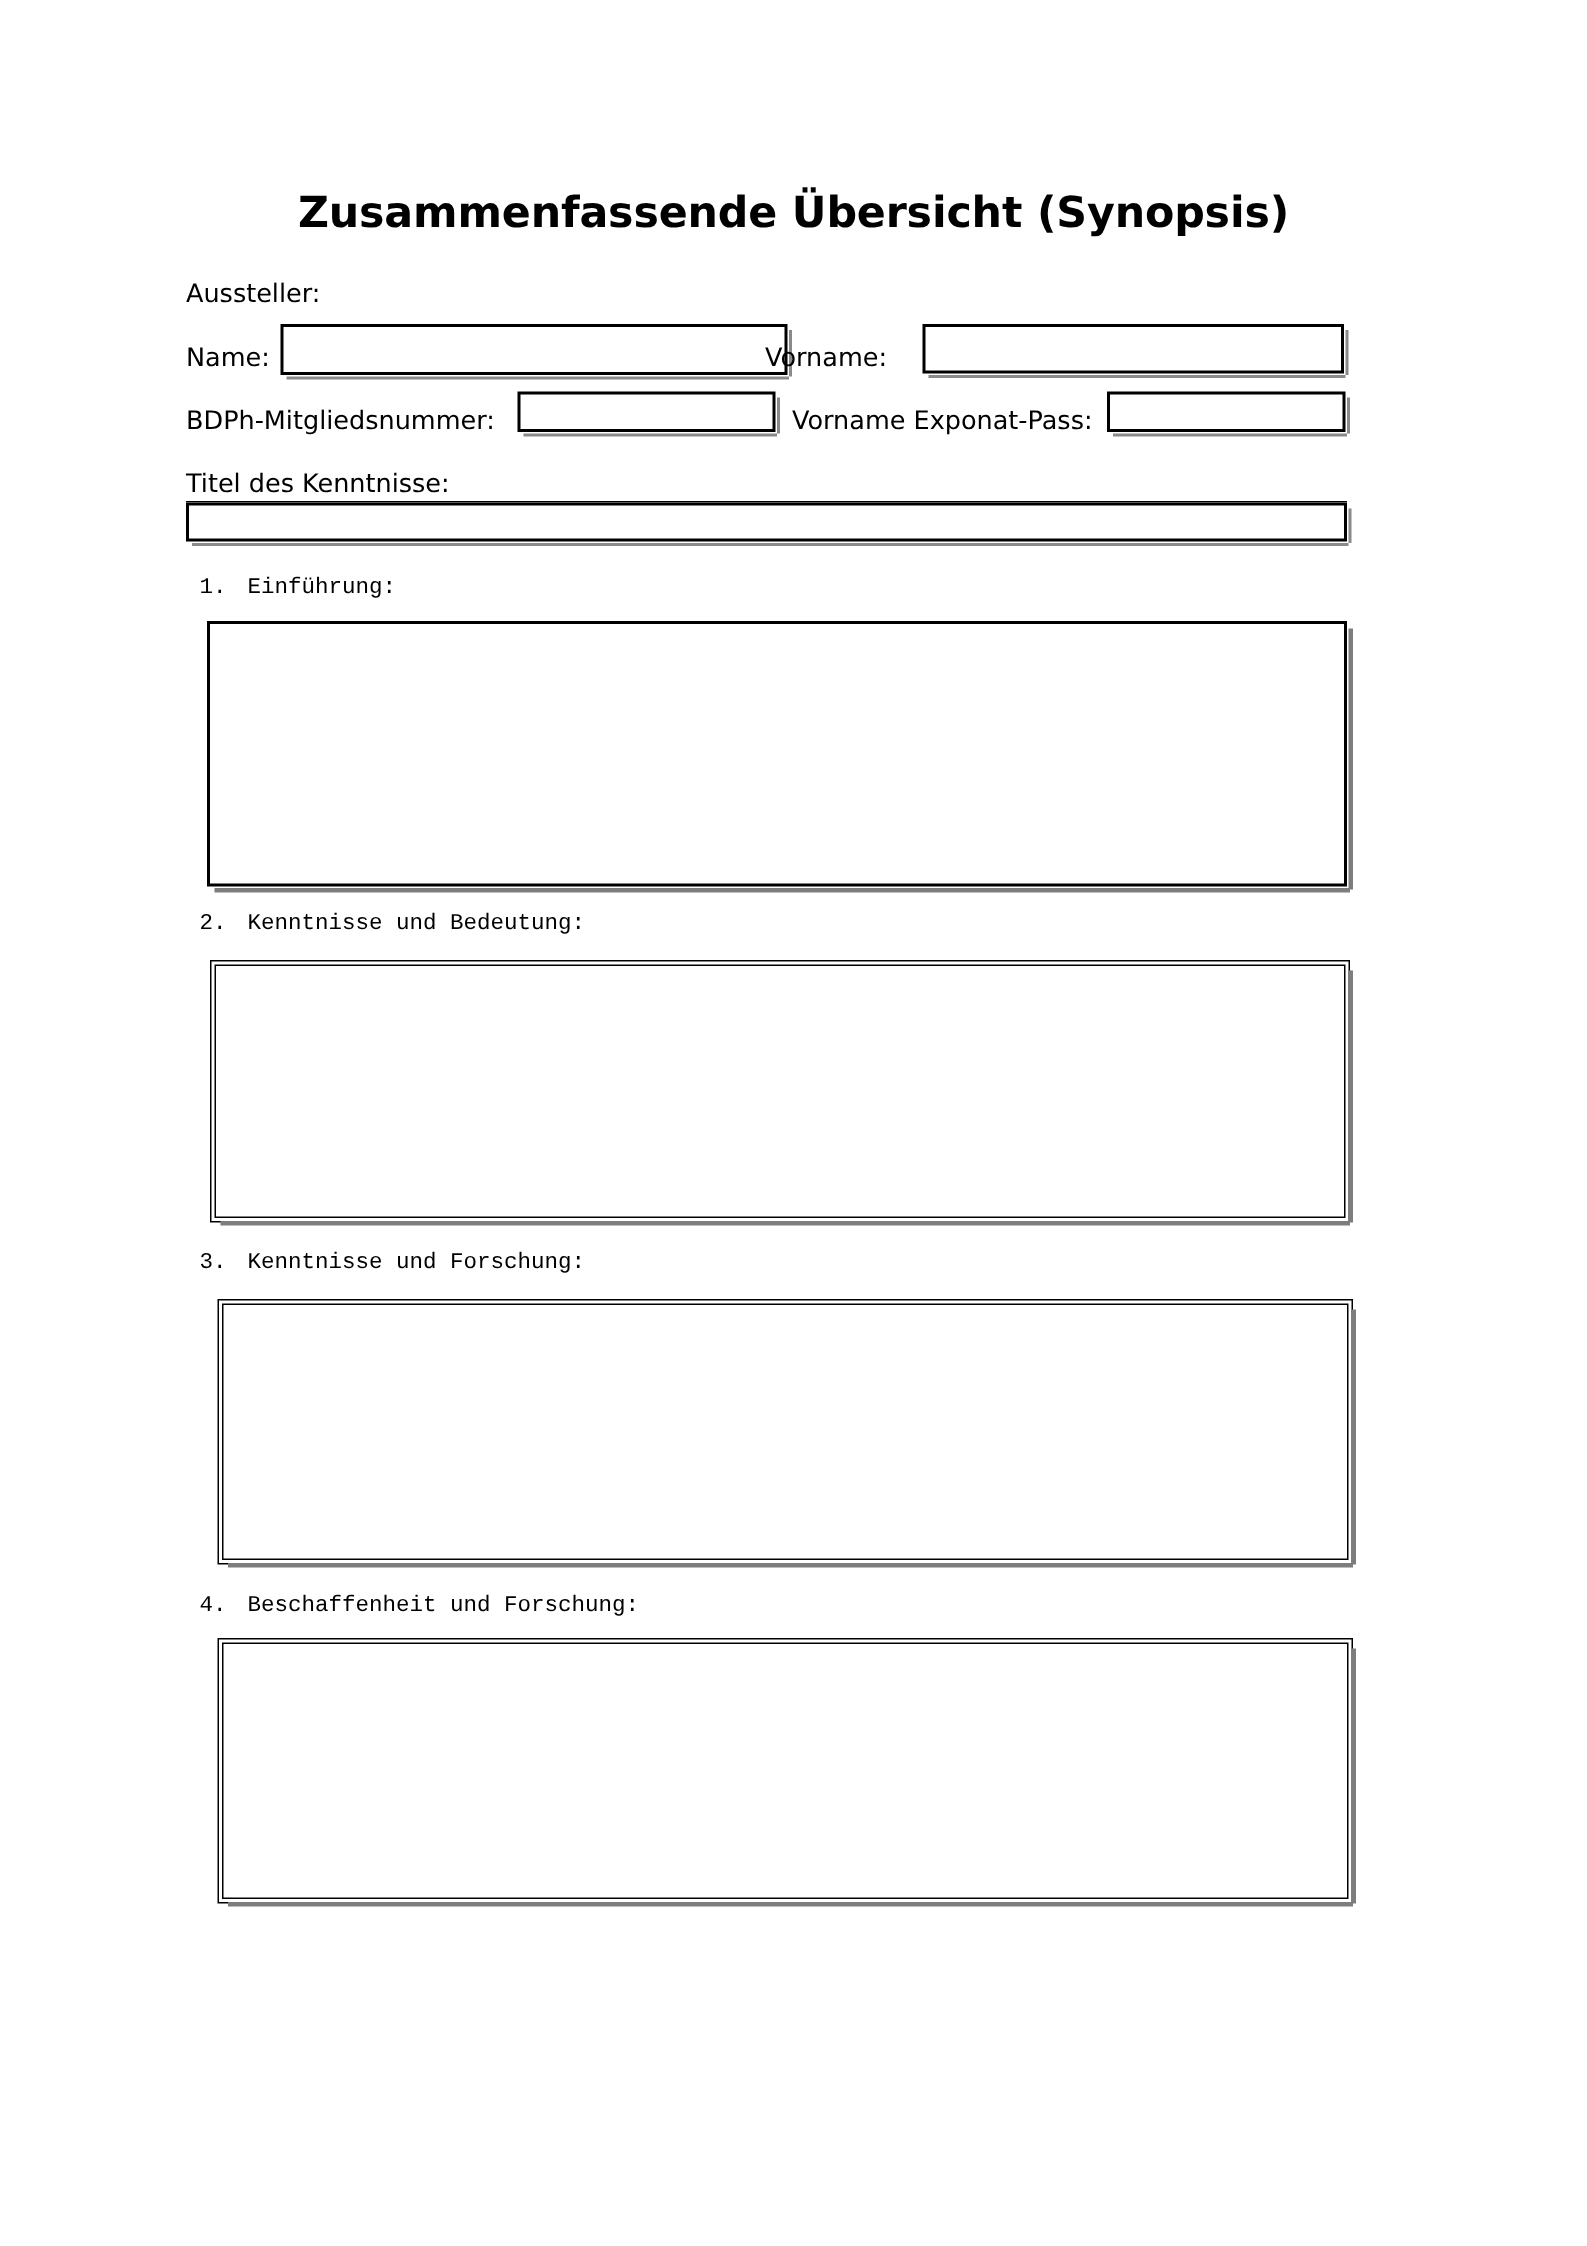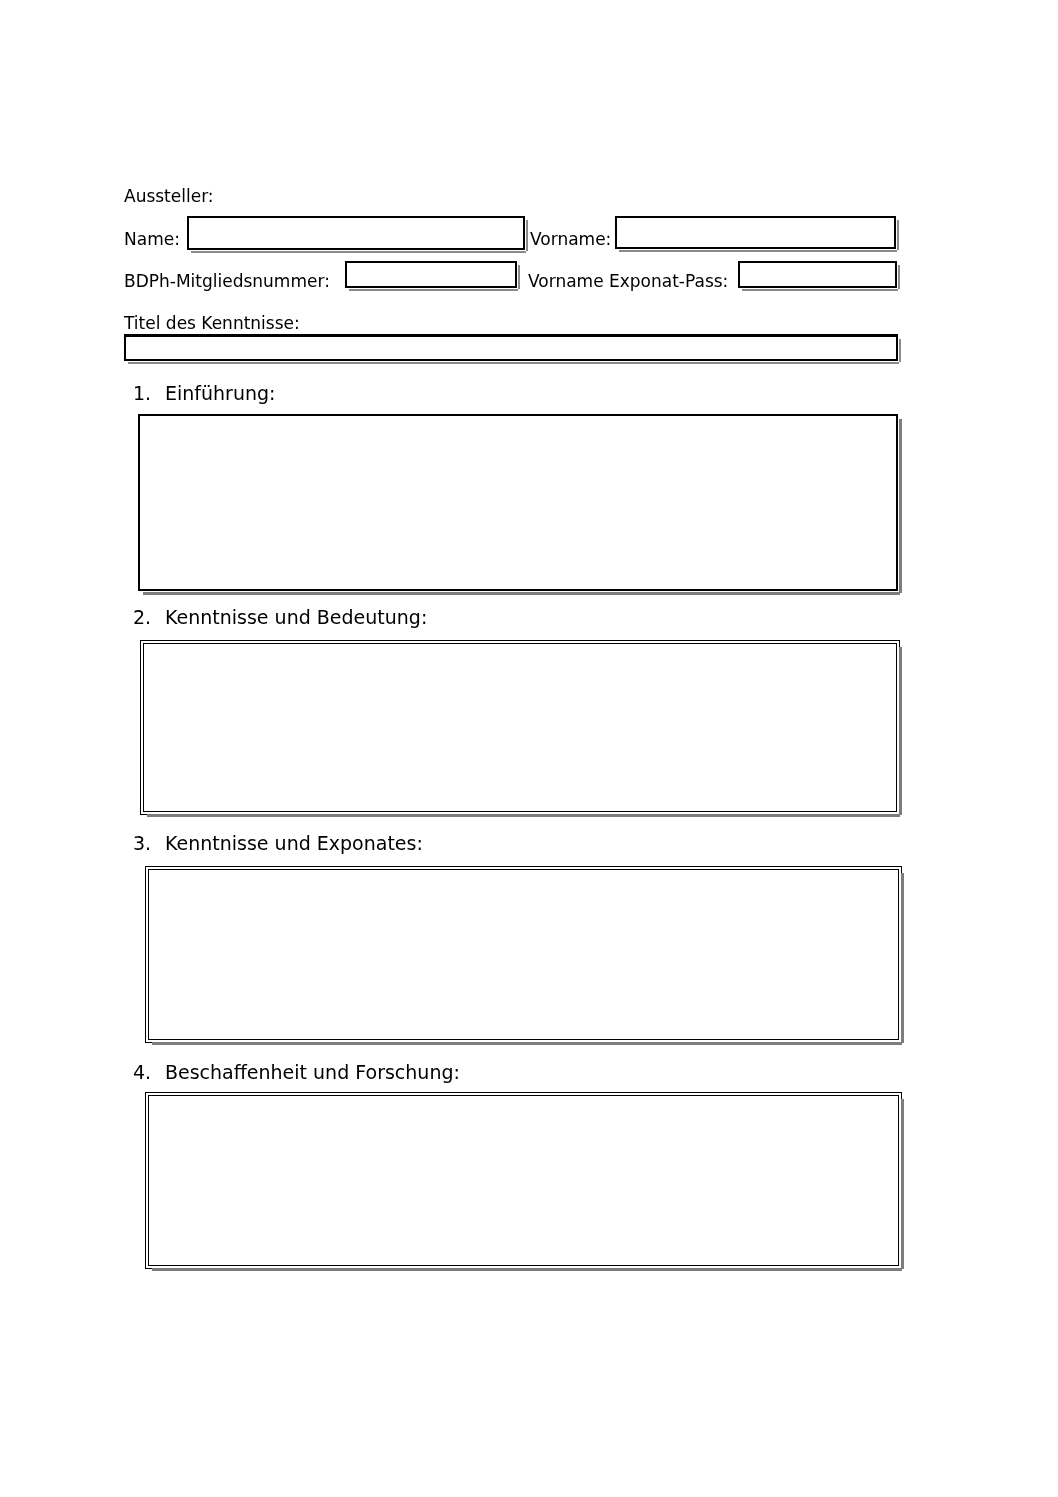--- a/index.html
+++ b/index.html
@@ -106,41 +106,43 @@
     top: 3px;
     bottom: -4px;
     right: -6px;
     width: 3px;
     background: #7d7d7d;
   }
 
   
   .section-head {
     position: absolute;
-    font-size: 19px;
+    font-size: 15px;
     line-height: 1;
     white-space: nowrap;
+    font-family: Liberation Mono, monospace;
   }
   .section-head .num {
     display: inline-block;
     width: 32px;
   }
 </style>
 </head>
 <body>
 
 <div class="page">
 
+  <div class="doc-title">Zusammenfassende Übersicht (Synopsis)</div>
 
   <div class="lbl" style="left:124px; top:188px;">Aussteller:</div>
 
   <div class="lbl" style="left:124px; top:231px;">Name:</div>
   <div class="fieldbox" style="left:187px; top:216px; width:338px; height:34px;"></div>
 
-  <div class="lbl" style="left:510px; top:231px;margin-left:20px;">Vorname:</div>
+  <div class="lbl" style="left:510px; top:231px;">Vorname:</div>
   <div class="fieldbox" style="left:615px; top:216px; width:281px; height:33px;"></div>
 
   <div class="lbl" style="left:124px; top:273px;">BDPh-Mitgliedsnummer:</div>
   <div class="fieldbox" style="left:345px; top:261px; width:172px; height:27px;"></div>
 
   <div class="lbl" style="left:528px; top:273px;">Vorname Exponat-Pass:</div>
   <div class="fieldbox" style="left:738px; top:261px; width:159px; height:27px;"></div>
 
   <div class="lbl" style="left:124px; top:315px;">Titel des Kenntnisse:</div>
   <div class="title-rule" style="left:124px; top:334px; width:774px;"></div>
@@ -150,21 +152,21 @@
     <span class="num">1.</span><span>Einführung:</span>
   </div>
   <div class="answerbox" style="left:138px; top:414px; width:760px; height:177px;"></div>
 
   <div class="section-head" style="left:133px; top:608px;">
     <span class="num">2.</span><span>Kenntnisse und Bedeutung:</span>
   </div>
   <div class="answerbox double" style="left:140px; top:640px; width:760px; height:175px;"></div>
 
   <div class="section-head" style="left:133px; top:834px;">
-    <span class="num">3.</span><span>Kenntnisse und Exponates:</span>
+    <span class="num">3.</span><span>Kenntnisse und Forschung:</span>
   </div>
   <div class="answerbox double" style="left:145px; top:866px; width:757px; height:177px;"></div>
 
   <div class="section-head" style="left:133px; top:1063px;">
     <span class="num">4.</span><span>Beschaffenheit und Forschung:</span>
   </div>
   <div class="answerbox double" style="left:145px; top:1092px; width:757px; height:177px;"></div>
 
 </div>
 

